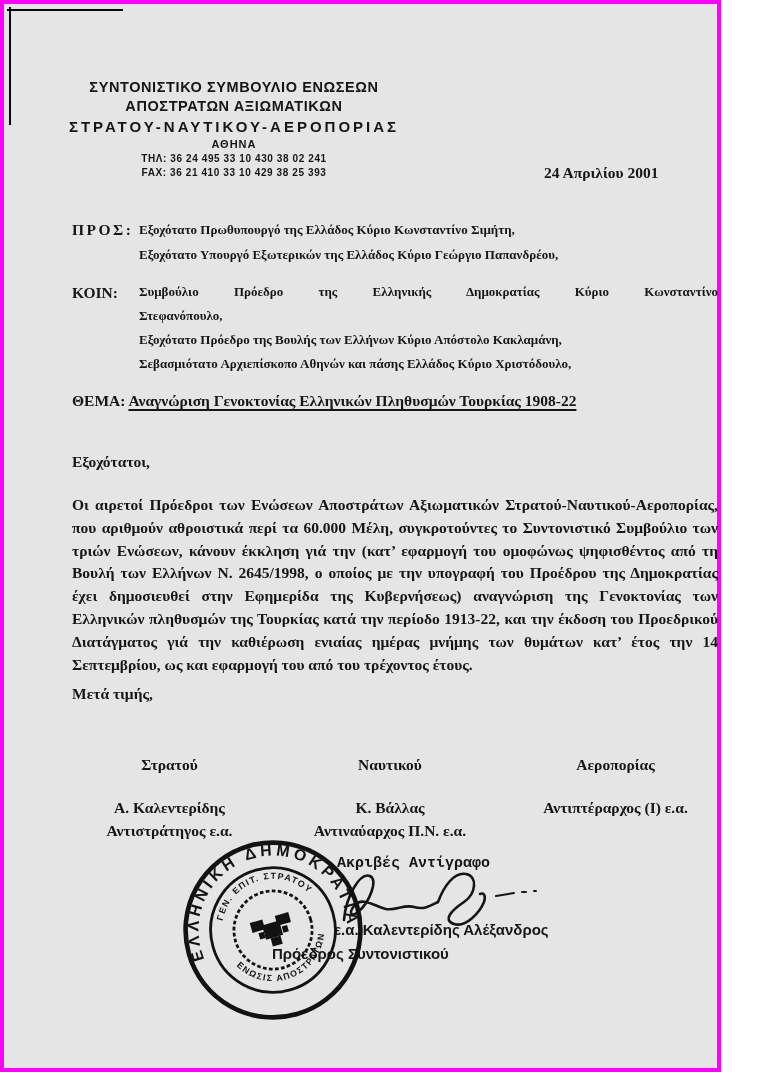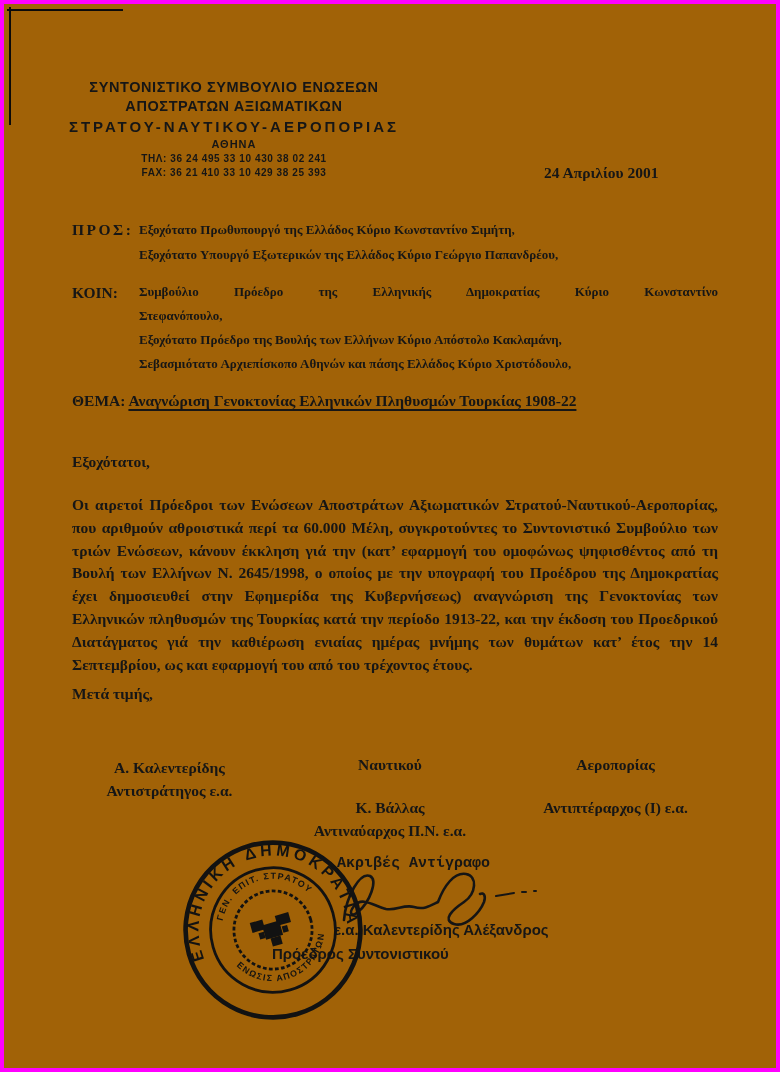--- a/index.html
+++ b/index.html
@@ -1,23 +1,23 @@
 <!DOCTYPE html>
 <html><head>
 <meta charset="utf-8">
 <style>
   * { margin: 0; padding: 0; box-sizing: border-box; }
   html, body { width: 780px; height: 1072px; background: #fff; }
   body { font-family: "Liberation Serif", serif; color: #161616; overflow: hidden; }
 
   .page {
     position: relative;
-    width: 780px; height: 1072px;
+    width: 721px; height: 1072px;
     border: 4px solid #ff00ff;
-    background: #a16207;
+    background: #e5e5e5;
   }
 
   
   .artifact-v { position: absolute; left: 5px; top: 3px; width: 2px; height: 118px; background: #0a0a0a; }
   .artifact-h { position: absolute; left: 3px; top: 5px; width: 116px; height: 2px; background: #0a0a0a; }
 
   
   .letterhead { position: absolute; left: 60px; top: 74px; width: 340px; text-align: center;
                 font-family: "Liberation Sans", sans-serif; font-weight: bold; }
   .org1, .org2 { font-size: 14.5px; line-height: 19px; letter-spacing: 0.6px; }
@@ -128,20 +128,21 @@
   <div class="salutation">Εξοχότατοι,</div>
 
   <div class="paragraph">Οι αιρετοί Πρόεδροι των Ενώσεων Αποστράτων Αξιωματικών Στρατού-Ναυτικού-Αεροπορίας, που αριθμούν αθροιστικά περί τα 60.000 Μέλη, συγκροτούντες το Συντονιστικό Συμβούλιο των τριών Ενώσεων, κάνουν έκκληση γιά την (κατ’ εφαρμογή του ομοφώνως ψηφισθέντος από τη Βουλή των Ελλήνων Ν. 2645/1998, ο οποίος με την υπογραφή του Προέδρου της Δημοκρατίας έχει δημοσιευθεί στην Εφημερίδα της Κυβερνήσεως) αναγνώριση της Γενοκτονίας των Ελληνικών πληθυσμών της Τουρκίας κατά την περίοδο 1913-22, και την έκδοση του Προεδρικού Διατάγματος γιά την καθιέρωση ενιαίας ημέρας μνήμης των θυμάτων κατ’ έτος την 14 Σεπτεμβρίου, ως και εφαρμογή του από του τρέχοντος έτους.</div>
 
   <div class="closing">Μετά τιμής,</div>
 
 
   <div class="sig-columns">
 
       <div class="sig-col">
+        <div class="sig-branch">Στρατού</div>
         <div class="sig-name">Α. Καλεντερίδης</div>
         <div class="sig-rank">Αντιστράτηγος ε.α.</div>
       </div>
 
       <div class="sig-col">
         <div class="sig-branch">Ναυτικού</div>
         <div class="sig-name">Κ. Βάλλας</div>
         <div class="sig-rank">Αντιναύαρχος Π.Ν. ε.α.</div>
       </div>
 

